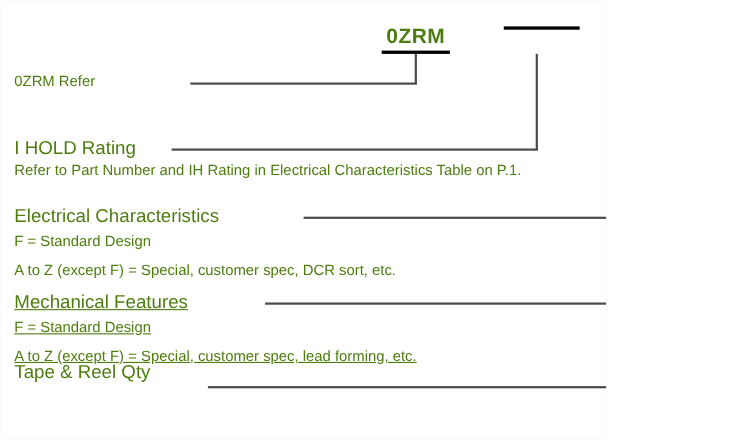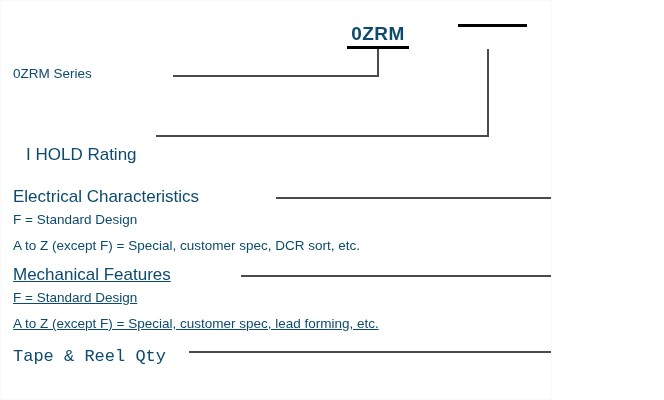--- a/index.html
+++ b/index.html
@@ -6,21 +6,21 @@
     margin: 0;
     padding: 0;
     background: #ffffff;
   }
   #root {
     position: relative;
     width: 552px;
     height: 400px;
     background: #ffffff;
     font-family: "Liberation Sans", sans-serif;
-    color: #0c4a6e;
+    color: #4d7c0f;
     overflow: hidden;
     box-sizing: border-box;
     border: 1px solid #fafafa;
   }
 
   
   .code-group {
     position: absolute;
     text-align: center;
     white-space: nowrap;
@@ -101,36 +101,37 @@
   <div class="vline" style="left:560px; top:48px; height:149px;"></div>
   <div class="hline" style="left:275px; top:196px; width:287px;"></div>
 
   <div class="vline" style="left:596px; top:48px; height:227px;"></div>
   <div class="hline" style="left:240px; top:274px; width:358px;"></div>
 
   <div class="vline" style="left:635px; top:48px; height:303px;"></div>
   <div class="hline" style="left:188px; top:350px; width:449px;"></div>
 
   <div class="label-block" style="left:12px; top:64px;">
-    <div class="label-sub tight">0ZRM Series</div>
+    <div class="label-sub tight">0ZRM Refer</div>
   </div>
 
-  <div class="label-block" style="left:25px; top:124px;margin-top:20px;">
+  <div class="label-block" style="left:12px; top:124px;">
     <div class="label-title">I HOLD Rating</div>
+    <div class="label-sub">Refer to Part Number and IH Rating in Electrical Characteristics Table on P.1.</div>
   </div>
 
   <div class="label-block" style="left:12px; top:186px;">
     <div class="label-title">Electrical Characteristics</div>
     <div class="label-sub" style="margin-top:3px;">F = Standard Design</div>
     <div class="label-sub" style="margin-top:7px;">A to Z (except F) = Special, customer spec, DCR sort, etc.</div>
   </div>
 
   <div class="label-block" style="left:12px; top:264px;text-decoration:underline;">
     <div class="label-title">Mechanical Features</div>
     <div class="label-sub" style="margin-top:3px;">F = Standard Design</div>
     <div class="label-sub" style="margin-top:7px;">A to Z (except F) = Special, customer spec, lead forming, etc.</div>
   </div>
 
-  <div class="label-block" style="left:12px; top:346px;font-family:Liberation Mono, monospace;">
+  <div class="label-block" style="left:12px; top:328px;">
     <div class="label-title">Tape &amp; Reel Qty</div>
   </div>
 
 </div>
 
 </body></html>

